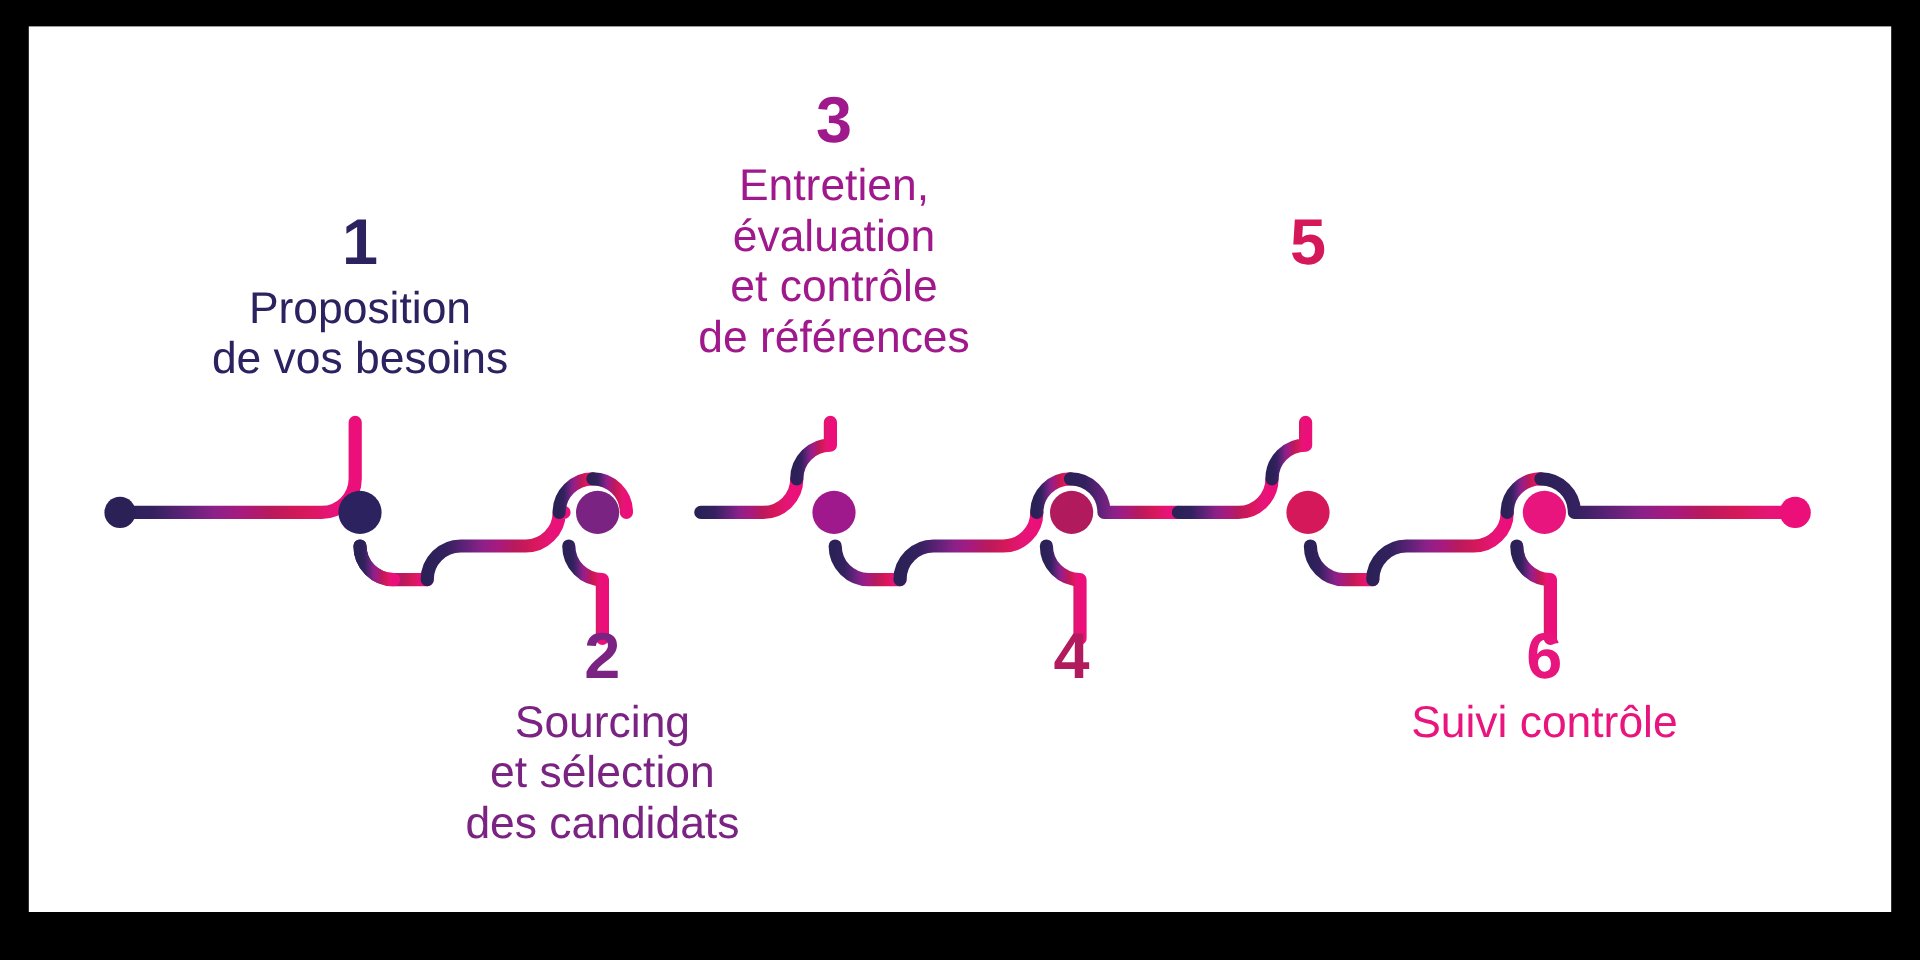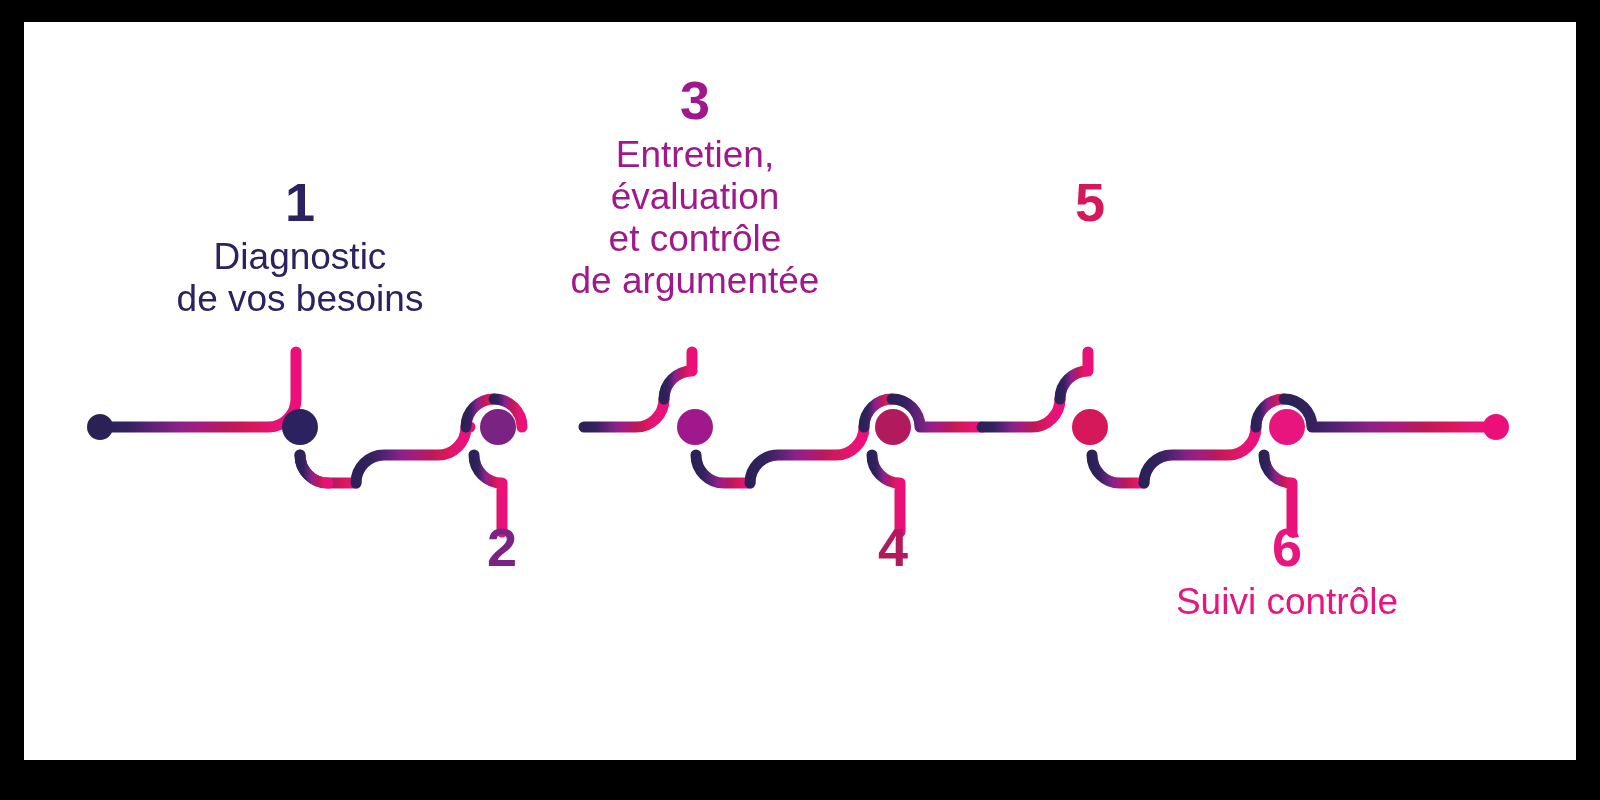--- a/index.html
+++ b/index.html
@@ -120,34 +120,37 @@
       <circle cx="276" cy="405" r="18" fill="#2c2260"></circle>
       <circle cx="474" cy="405" r="18" fill="#7b2382"></circle>
       <circle cx="671" cy="405" r="18" fill="#a0198c"></circle>
       <circle cx="869" cy="405" r="18" fill="#b21a5e"></circle>
       <circle cx="1066" cy="405" r="18" fill="#d5185a"></circle>
       <circle cx="1263" cy="405" r="18" fill="#e8157e"></circle>
     </svg>
 
     <div class="step above" style="left:46px;top:150px;width:460px;color:#2c2260;">
       <span class="num">1</span>
-      <span class="label">Diagnostic
+      <span class="label">Proposition
 de vos besoins</span>
     </div>
 
     <div class="step below" style="left:248px;top:495px;width:460px;color:#7b2382;">
       <span class="num">2</span>
+      <span class="label">Sourcing
+et sélection
+des candidats</span>
     </div>
 
     <div class="step above" style="left:441px;top:48px;width:460px;color:#a0198c;">
       <span class="num">3</span>
       <span class="label">Entretien,
 évaluation
 et contrôle
-de argumentée</span>
+de références</span>
     </div>
 
     <div class="step below" style="left:639px;top:495px;width:460px;color:#b21a5e;">
       <span class="num">4</span>
     </div>
 
     <div class="step above" style="left:836px;top:150px;width:460px;color:#d5185a;">
       <span class="num">5</span>
     </div>
 

